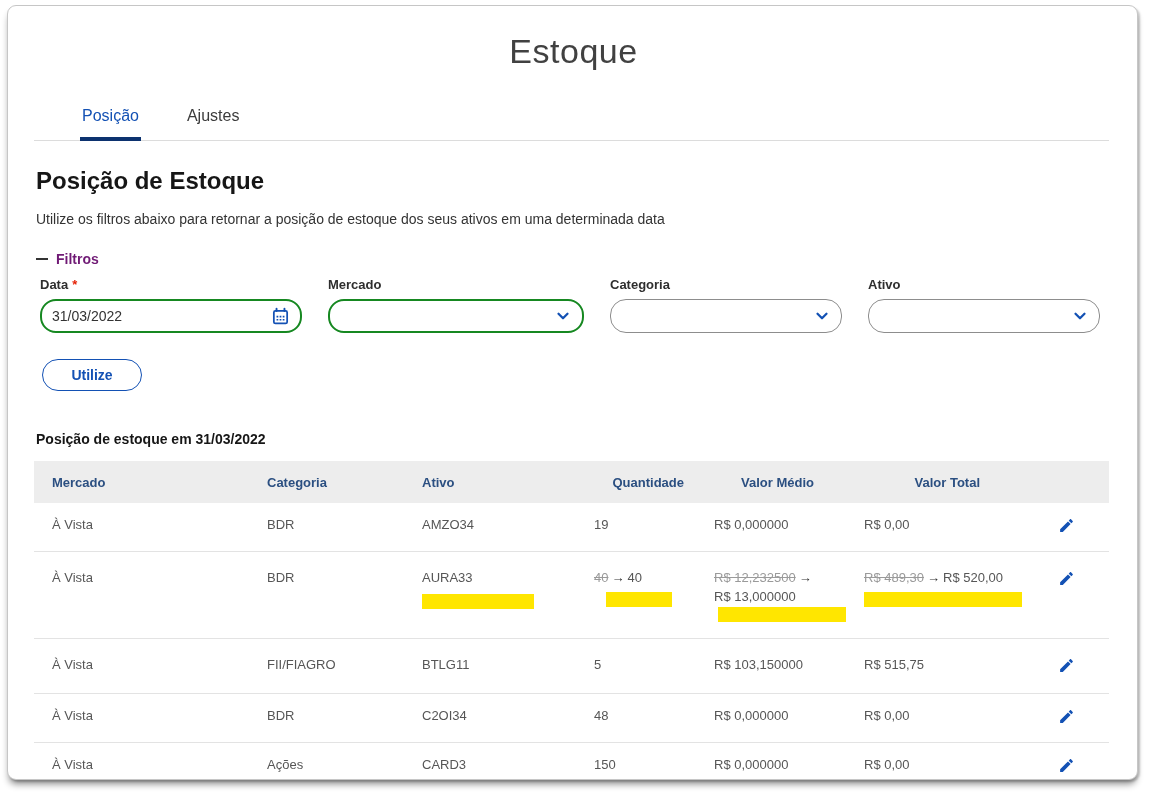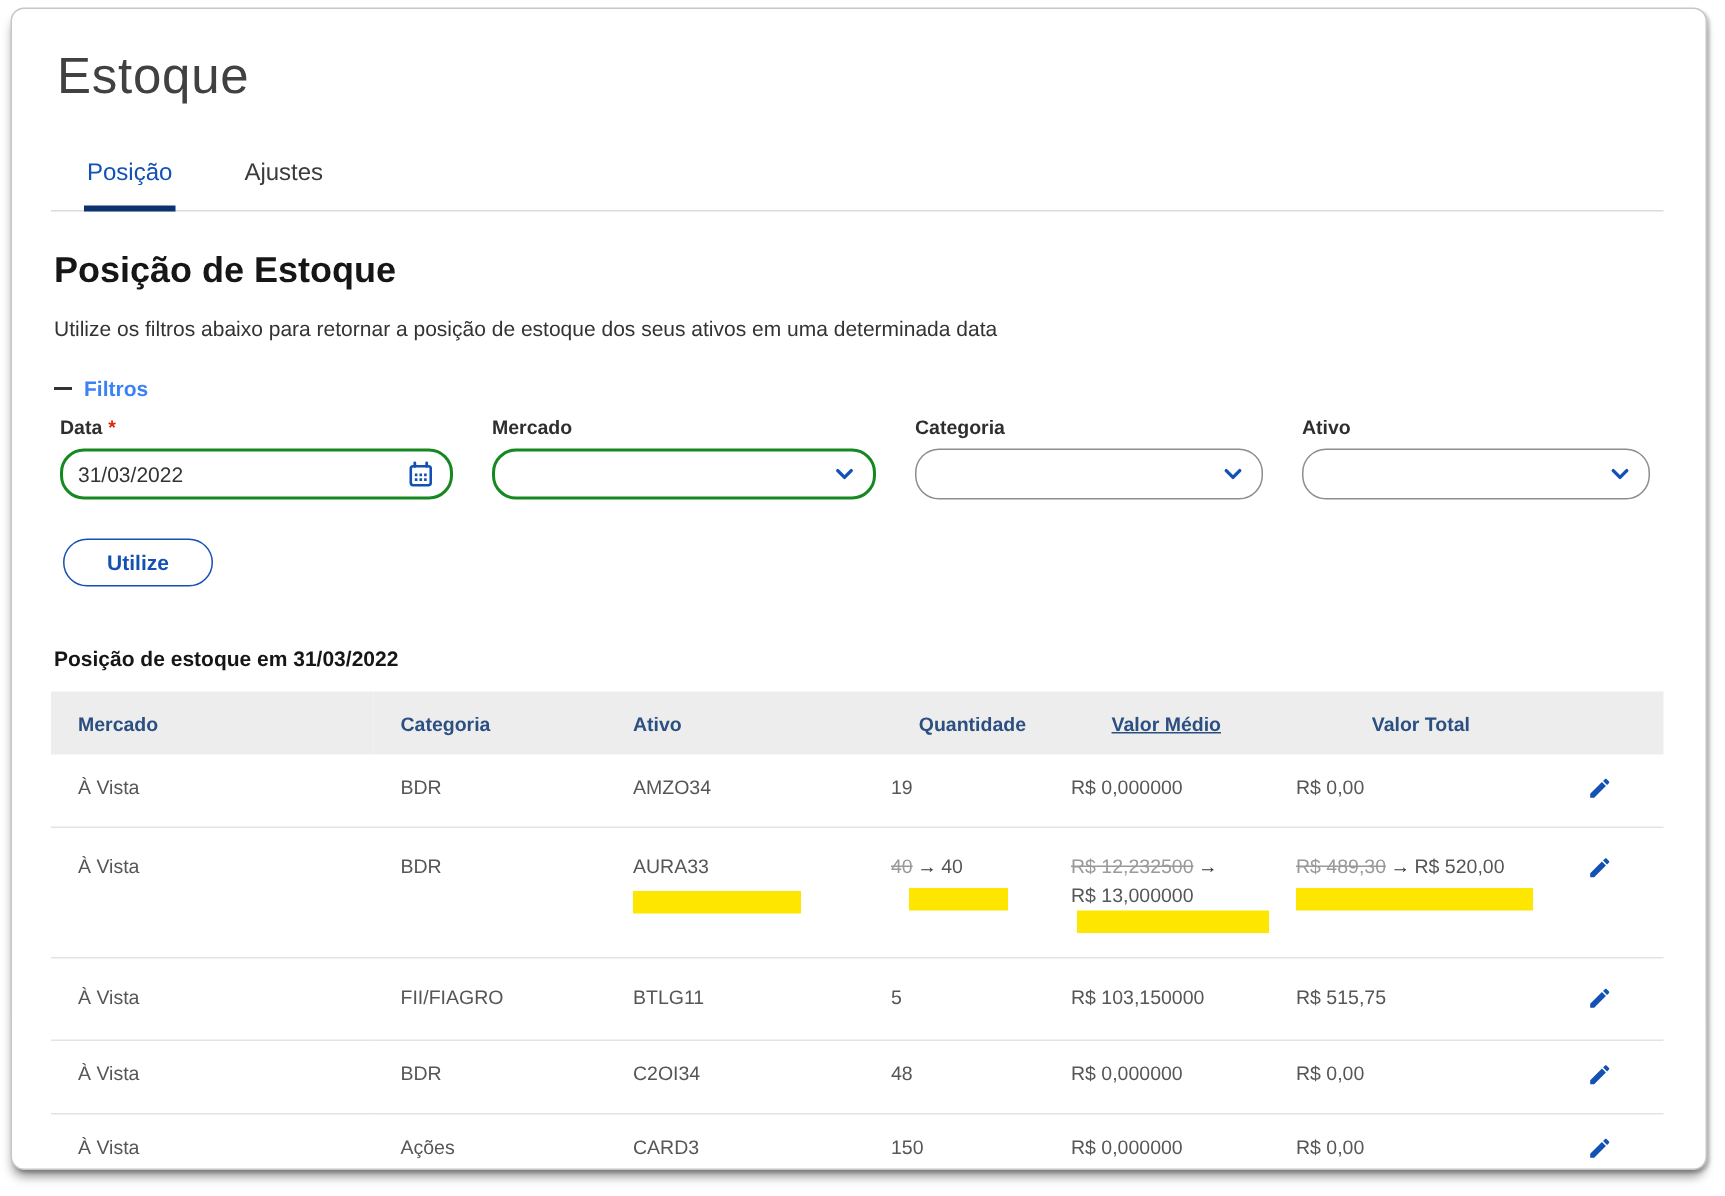--- a/index.html
+++ b/index.html
@@ -3,29 +3,29 @@
 <meta charset="utf-8">
 <style>
   * { box-sizing: border-box; margin: 0; padding: 0; }
   html,body { width:1150px; height:797px; background:#fff; font-family:"Liberation Sans", sans-serif; }
   .frame {
     position:relative; margin:5px 12px 14px 7px; height:775px; background:#fff;
     border:1px solid #c6c6c6; border-radius:9px;
     box-shadow: 2px 2px 2px rgba(0,0,0,.18), 0 6px 7px -2px rgba(0,0,0,.45);
     padding:20px 28px 0 26px; overflow:hidden;
   }
-  .page-title { font-size:34px; font-weight:400; color:#414141; letter-spacing:.5px; margin:6px 0 30px 4px; }
+  .page-title { font-size:34px; font-weight:400; color:#414141; letter-spacing:.5px; margin:6px 0 30px 4px;text-align:center; }
   
   .tabbar { display:flex; gap:44px; padding-left:22px; border-bottom:1px solid #dcdcdc; }
   .tab { font-size:16px; color:#3b3b3b; padding:6px 2px 12px; cursor:pointer; }
-  .tab.active { color:#1351b4; border-bottom:4px solid #0c326f; margin-bottom:-1px; }
+  .tab.active { color:#1351b4; border-bottom:4px solid #0c326f; margin-bottom:-1px;margin-left:24px; }
   
   .section-title { font-size:24px; font-weight:700; color:#161616; margin:26px 0 0 2px; }
   .section-desc { font-size:14px; color:#333; margin:16px 0 24px 2px; }
-  .filters-toggle { display:flex; align-items:center; gap:8px; font-size:14px; font-weight:700; color:#3b82f6; margin:0 0 10px 2px; cursor:pointer;text-align:center; }
+  .filters-toggle { display:flex; align-items:center; gap:8px; font-size:14px; font-weight:700; color:#701a75; margin:0 0 10px 2px; cursor:pointer;text-align:center; }
   .minus-bar { width:12px; height:2px; background:#333; display:inline-block; }
   
   .filter-row { display:flex; gap:26px; margin-left:6px; }
   .field { display:flex; flex-direction:column; }
   .field-label { font-size:13px; font-weight:700; color:#2e2e2e; margin-bottom:7px; }
   .req { color:#e52207; margin-left:4px; }
   .control { height:34px; border-radius:16px; background:#fff; display:flex; align-items:center; justify-content:space-between; padding:0 10px; font-size:14px; color:#333; }
   .control.green { border:2px solid #168821; }
   .control.gray { border:1px solid #8d8d8d; }
   .control input { border:none; outline:none; font-size:14px; color:#333; width:100%; font-family:"Liberation Sans", sans-serif; }
@@ -35,21 +35,21 @@
   .btn-row { display:flex; gap:26px; margin:26px 0 0 8px; }
   .btn { height:32px; border-radius:18px; font-size:14px; font-weight:700; display:flex; align-items:center; justify-content:center; cursor:pointer; font-family:"Liberation Sans", sans-serif; }
   .btn-outline { width:100px; background:#fff; border:1px solid #1351b4; color:#1351b4; }
   .btn-solid { width:118px; background:#1351b4; border:1px solid #1351b4; color:#fff; }
   
   .table-title { font-size:14px; font-weight:700; color:#161616; margin:40px 0 14px 2px; }
   table { width:100%; border-collapse:collapse; table-layout:fixed; }
   col.c1{width:215px} col.c2{width:155px} col.c3{width:190px} col.c4{width:120px} col.c5{width:150px} col.c6{width:160px} col.c7{width:auto}
   thead th { background:#ededed; color:#2b4f81; font-size:13px; font-weight:700; height:42px; text-align:left; padding-left:18px; }
   thead th.num { text-align:right; padding-left:0; }
-  th.pr-q{ padding-right:30px; } th.pr-m{ padding-right:50px;text-decoration:underline; } th.pr-t{ padding-right:44px; }
+  th.pr-q{ padding-right:30px; } th.pr-m{ padding-right:50px; } th.pr-t{ padding-right:44px; }
   tbody td { border-bottom:1px solid #e3e3e3; font-size:13px; color:#565656; padding:14px 0 14px 18px; vertical-align:top; }
   tbody td.num { padding-left:0; padding-right:10px; }
   tbody td.act { text-align:center; padding-left:0; }
   tr.r-tall td { padding-top:18px; padding-bottom:16px; }
   .strike { color:#9a9a9a; text-decoration:line-through; }
   .arrow { color:#333; padding:0 3px; }
   .hl { background:#ffe600; height:15px; display:block; }
   .hl-ativo { width:112px; margin-top:9px; }
   .hl-qtd { width:66px; margin:7px 0 0 auto; }
   .hl-medio { width:128px; margin:3px 2px 0 auto; }

